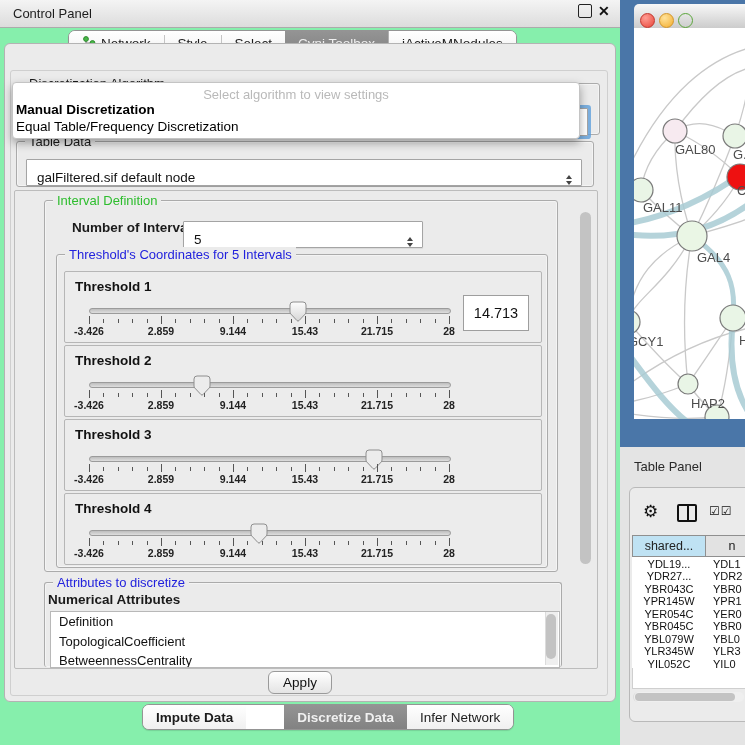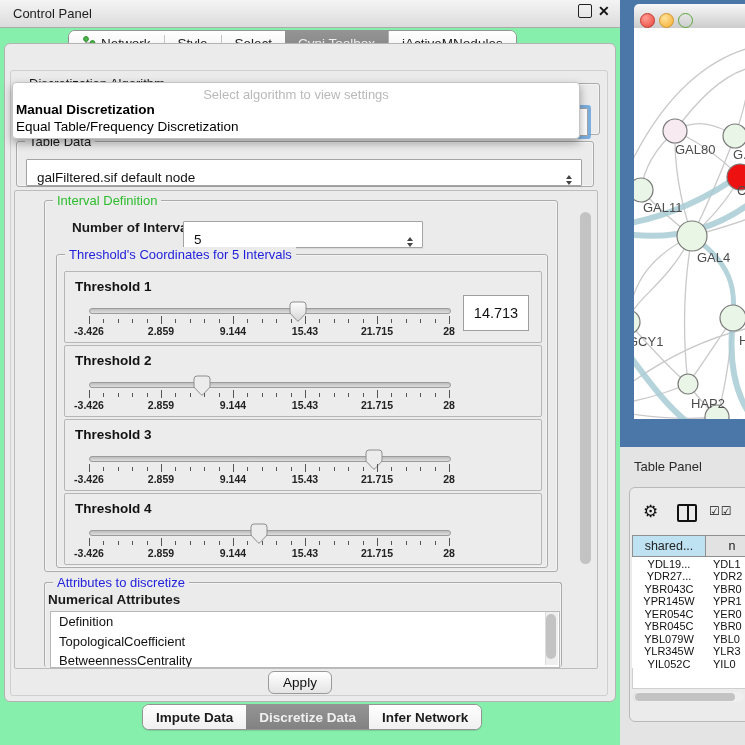--- a/index.html
+++ b/index.html
@@ -376,24 +376,24 @@
     </div>
   <div class="abs sb-track" style="left:545px;top:612px;width:12px;height:53px;"></div>
   <div class="abs sb-thumb" style="left:546px;top:614px;width:10px;height:45px;"></div>
 
   <button class="apply">Apply</button>
 
   <div class="abs seg-bar" style="left:142px;top:704px;">
     <div class="seg" style="font-weight:bold;">
       <span>Impute Data</span>
       </div>
-    <div class="seg sel" style="font-weight:bold;">
+    <div class="seg sel" style="font-weight:bold;margin-left:38px;">
       <span>Discretize Data</span>
       </div>
-    <div class="seg" style="font-weight:bold;">
+    <div class="seg" style="font-weight:normal;">
       <span>Infer Network</span>
       </div>
   </div>
 
   <div class="abs net-frame"></div>
   <div class="abs net-titlebar">
     <div class="light" style="left:6px;background:radial-gradient(circle at 35% 30%,#ff9d94,#e8463a);border:1px solid #c2352c;"></div>
     <div class="light" style="left:25px;background:radial-gradient(circle at 35% 30%,#ffe29a,#f3ad2e);border:1px solid #d3962a;"></div>
     <div class="light" style="left:44px;background:radial-gradient(circle at 35% 30%,#c4eea1,#6dbb47;);border:1px solid #5aa53a;"></div>
   </div>

